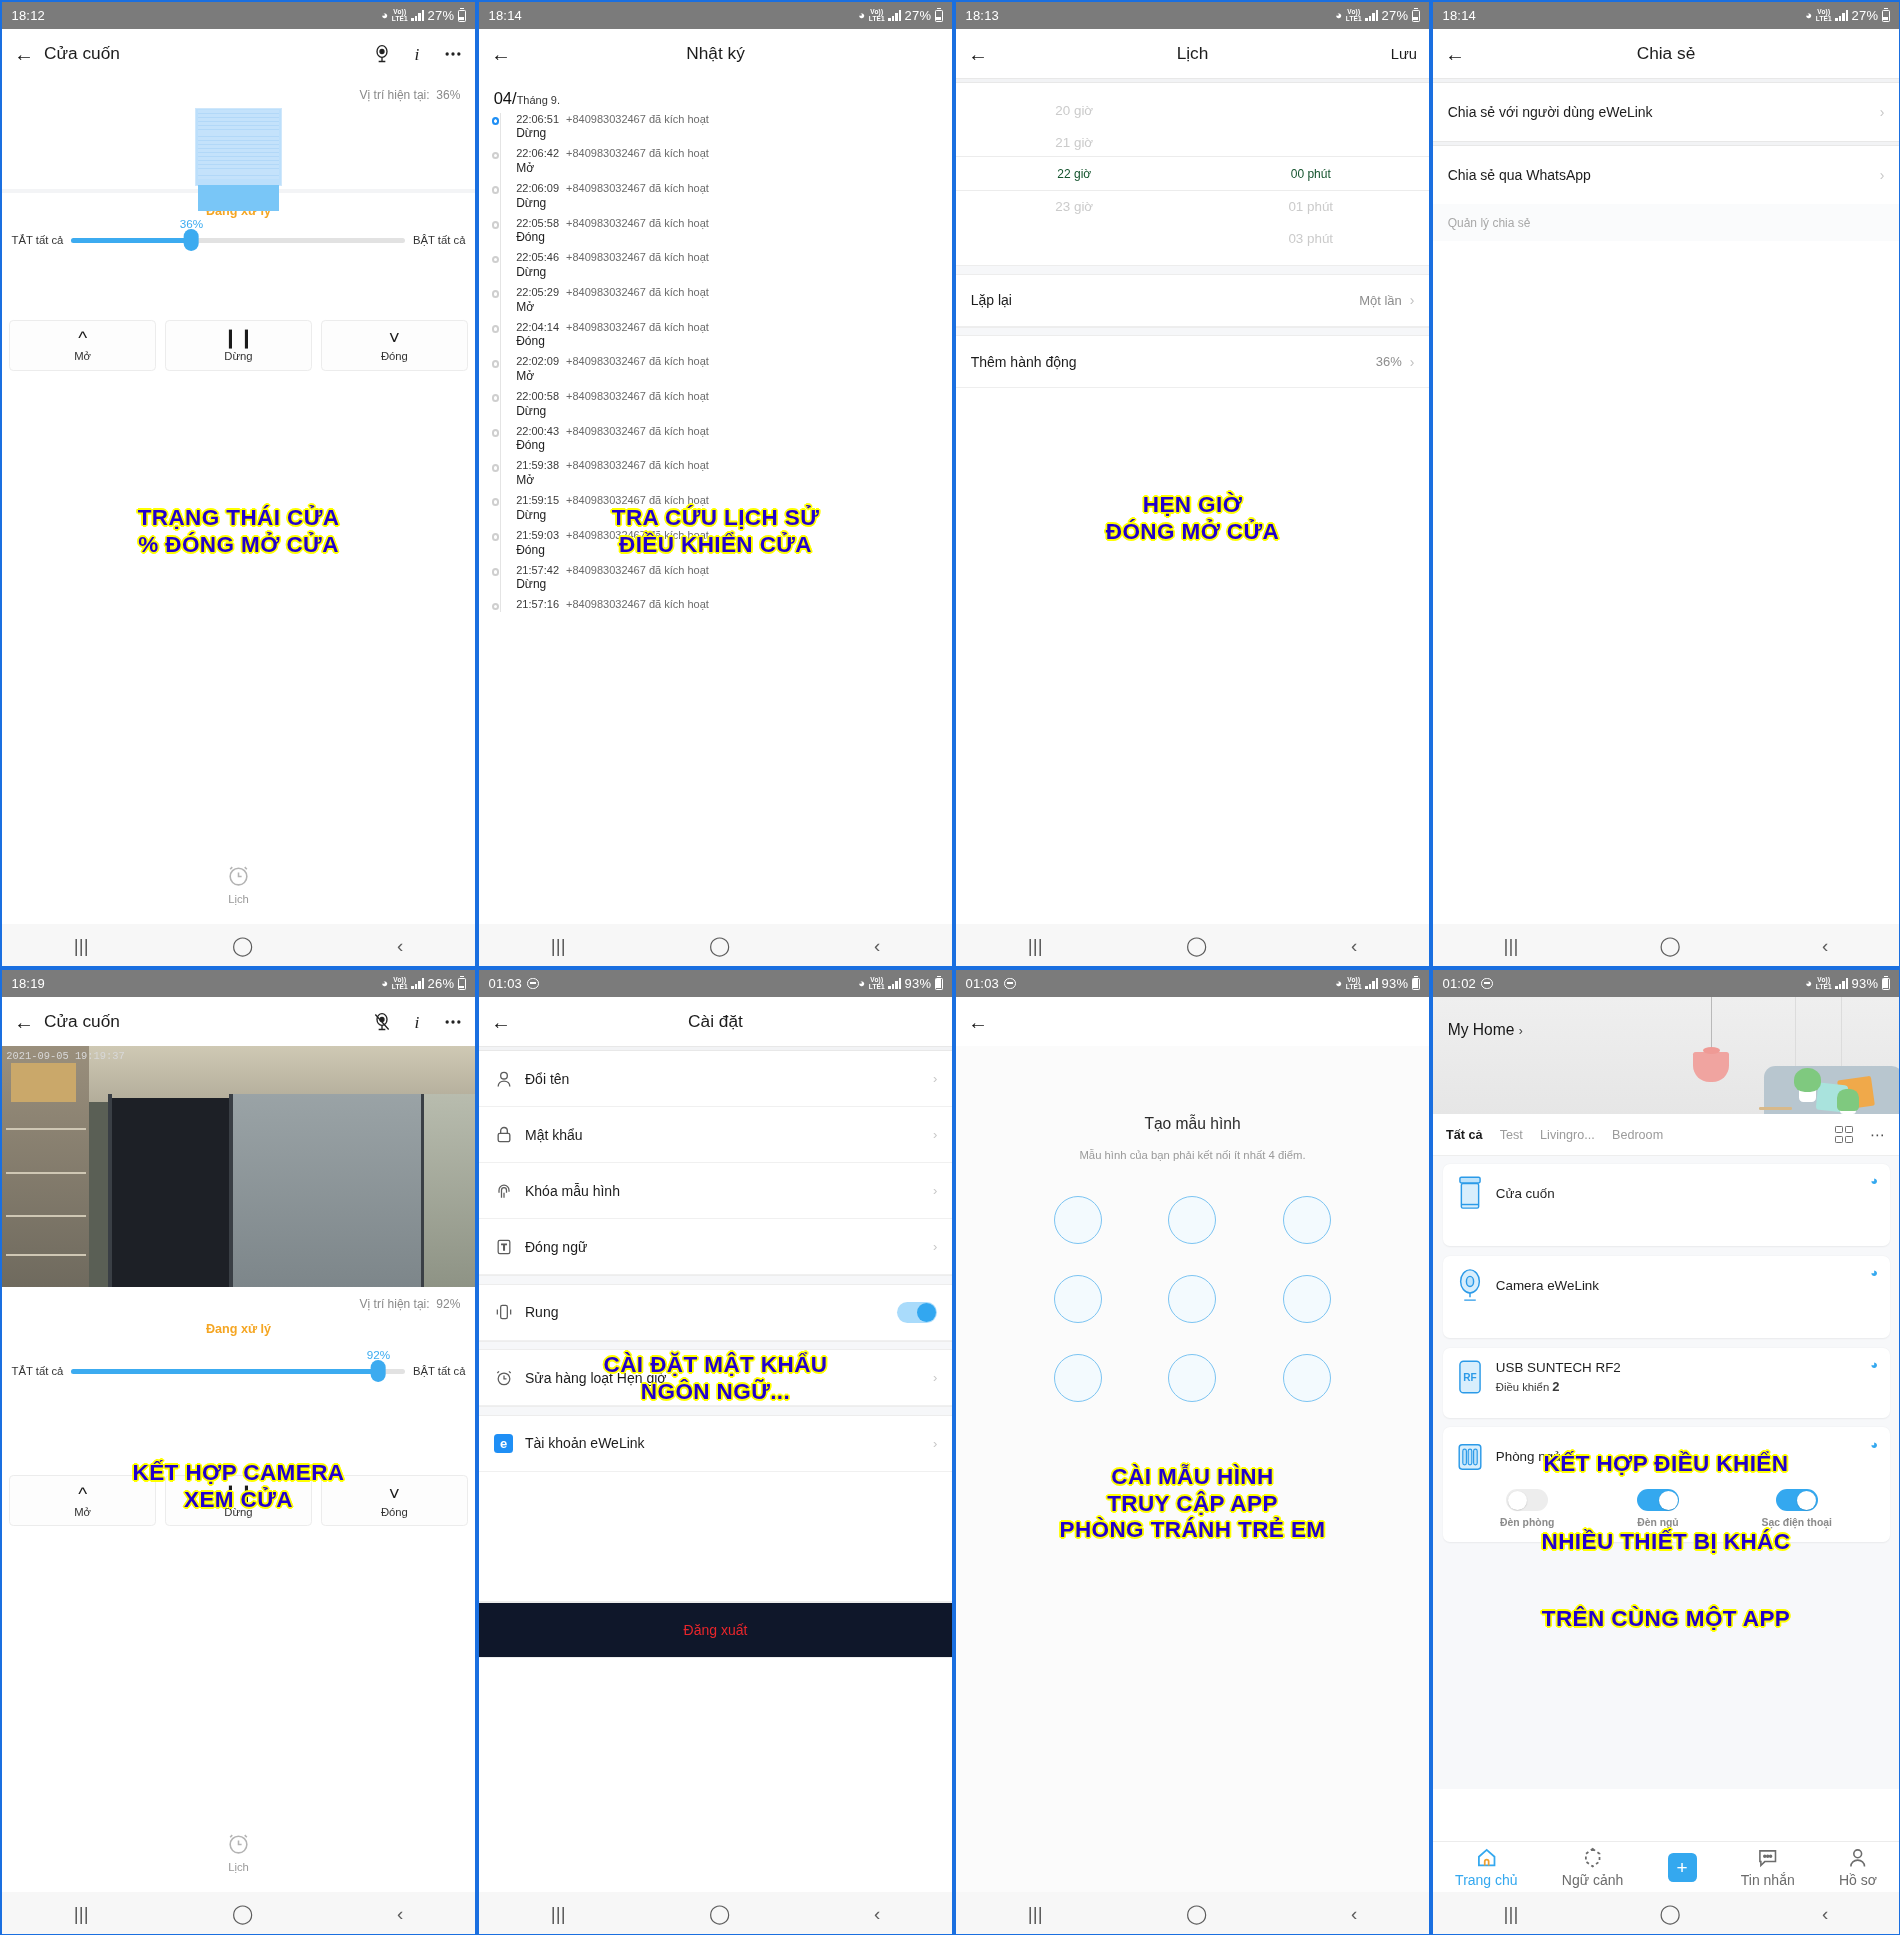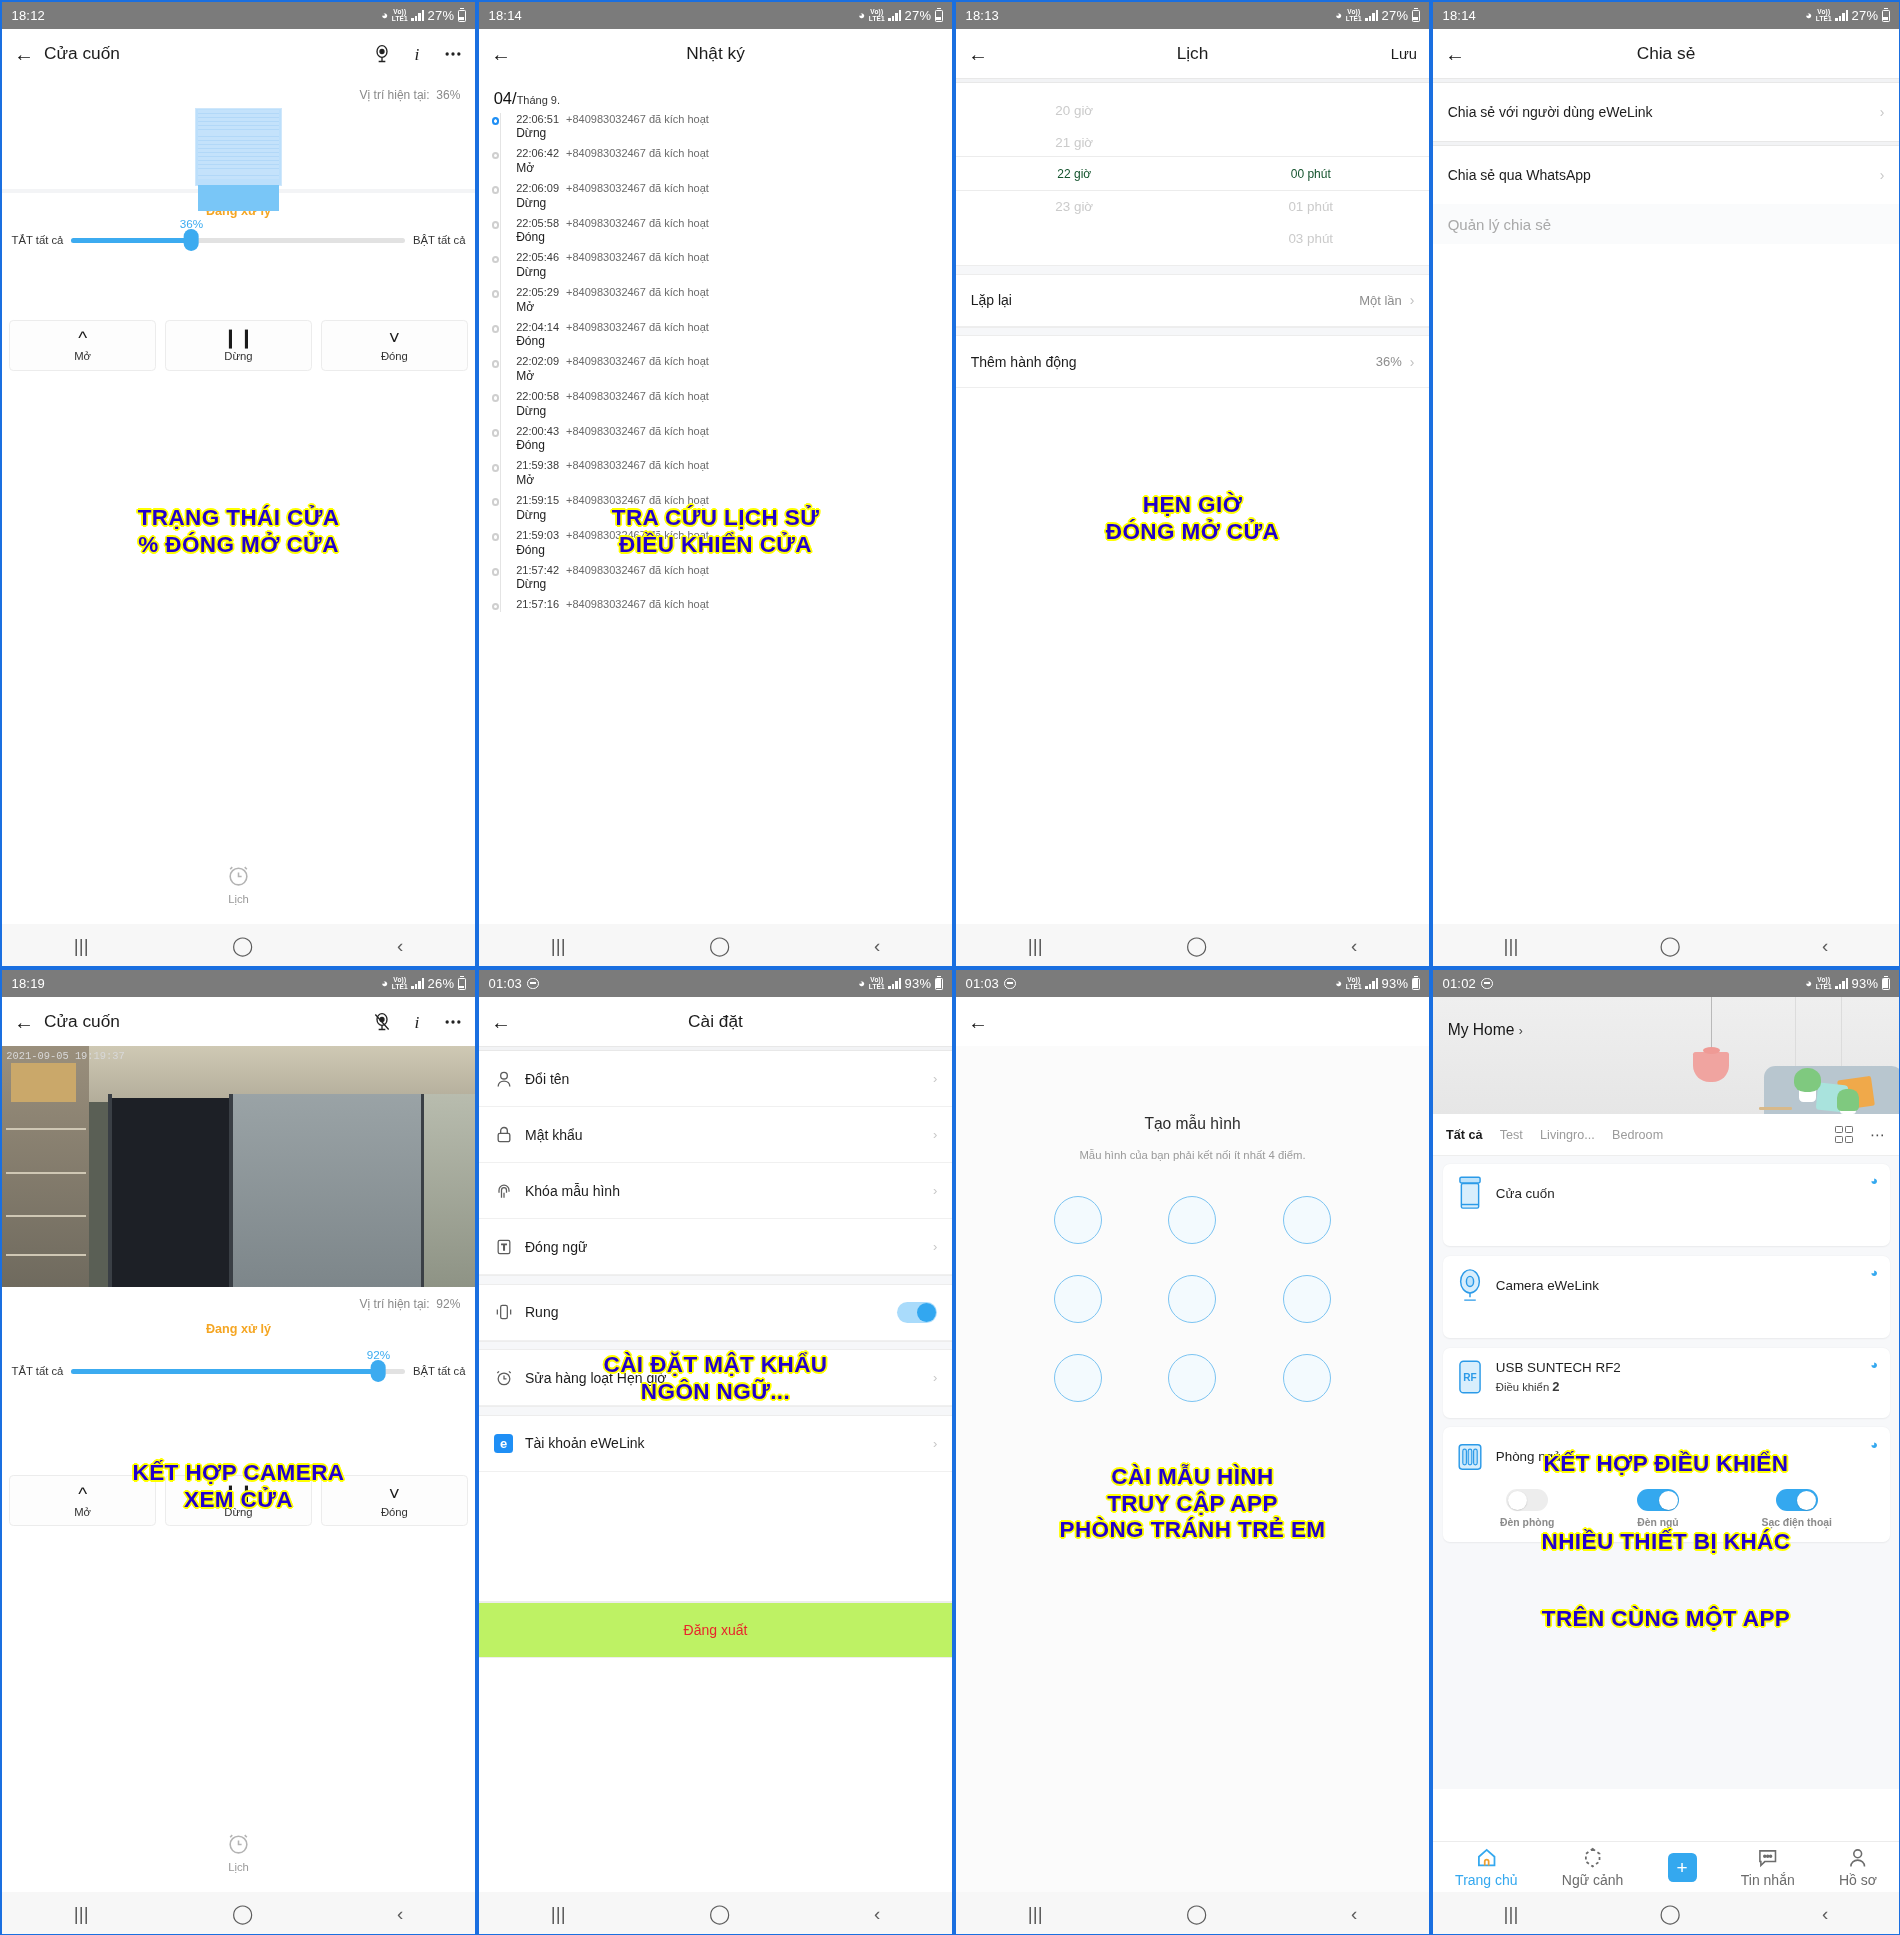--- a/index.html
+++ b/index.html
@@ -105,32 +105,32 @@
   .listrow{display:flex;align-items:center;height:52px;padding:0 14.7px;border-bottom:0.4px solid #eee;background:#fff;}
   .listrow .lbl{font-size:14px;color:#1c1c1c;}
   .listrow .val{margin-left:auto;font-size:13px;color:#8d8d8d;}
   .listrow .chev{margin-left:7.8px;font-size:14px;color:#c0c0c0;}
   .gap{height:9.5px;background:#f6f7f9;border-top:0.4px solid #ededed;border-bottom:0.4px solid #ededed;}
 
   
   .share-row{display:flex;align-items:center;height:58px;padding:0 14.7px;background:#fff;}
   .share-row .lbl{font-size:14px;color:#1c1c1c;}
   .share-row .chev{margin-left:auto;font-size:14px;color:#c7c7c7;}
-  .section-cap{padding:11.3px 14.7px;font-size:15px;color:#a9a9a9;background:#fafbfc;}
+  .section-cap{padding:11.3px 14.7px;font-size:12px;color:#a9a9a9;background:#fafbfc;}
 
   
   .set-row{display:flex;align-items:center;height:56px;padding:0 14.7px;background:#fff;border-bottom:0.4px solid #f0f0f0;}
   .set-row .si{width:20px;height:20px;margin-right:11.3px;color:#5c5c5c;display:flex;align-items:center;justify-content:center;}
   .set-row .lbl{font-size:14px;color:#1c1c1c;}
   .set-row .chev{margin-left:auto;font-size:13px;color:#c7c7c7;}
   .toggle{margin-left:auto;width:40px;height:21px;border-radius:10.4px;background:#a9dbfb;position:relative;}
   .toggle::after{content:"";position:absolute;right:0.9px;top:0.9px;width:19px;height:19px;border-radius:50%;background:#32a7f0;}
   .elink-badge{width:19px;height:19px;border-radius:3.5px;background:#1f8ff5;color:#fff;
      display:flex;align-items:center;justify-content:center;font-size:13px;font-weight:bold;}
-  .logout{height:56px;display:flex;align-items:center;justify-content:center;font-size:14px;color:#e8262b;background:#bef264;border-top:0.4px solid #ededed;border-bottom:0.4px solid #ededed;}
+  .logout{height:56px;display:flex;align-items:center;justify-content:center;font-size:14px;color:#e8262b;background:#0f172a;border-top:0.4px solid #ededed;border-bottom:0.4px solid #ededed;}
 
   
   .pat-title{text-align:center;font-size:15.6px;color:#2b2b2b;padding-top:69px;}
   .pat-sub{text-align:center;font-size:11.3px;color:#9a9a9a;padding-top:15.6px;}
   .pat-grid{display:grid;grid-template-columns:repeat(3,1fr);row-gap:31px;padding:35px 65px 0;justify-items:center;}
   .pat-dot{width:48px;height:48px;border-radius:50%;border:1.7px solid #7cc4f2;background:#f3fafe;}
 
   
   .hero{height:117px;position:relative;overflow:hidden;
     background:linear-gradient(180deg,#efefef 0%,#eaeaea 55%,#e6e6e6 100%);}

